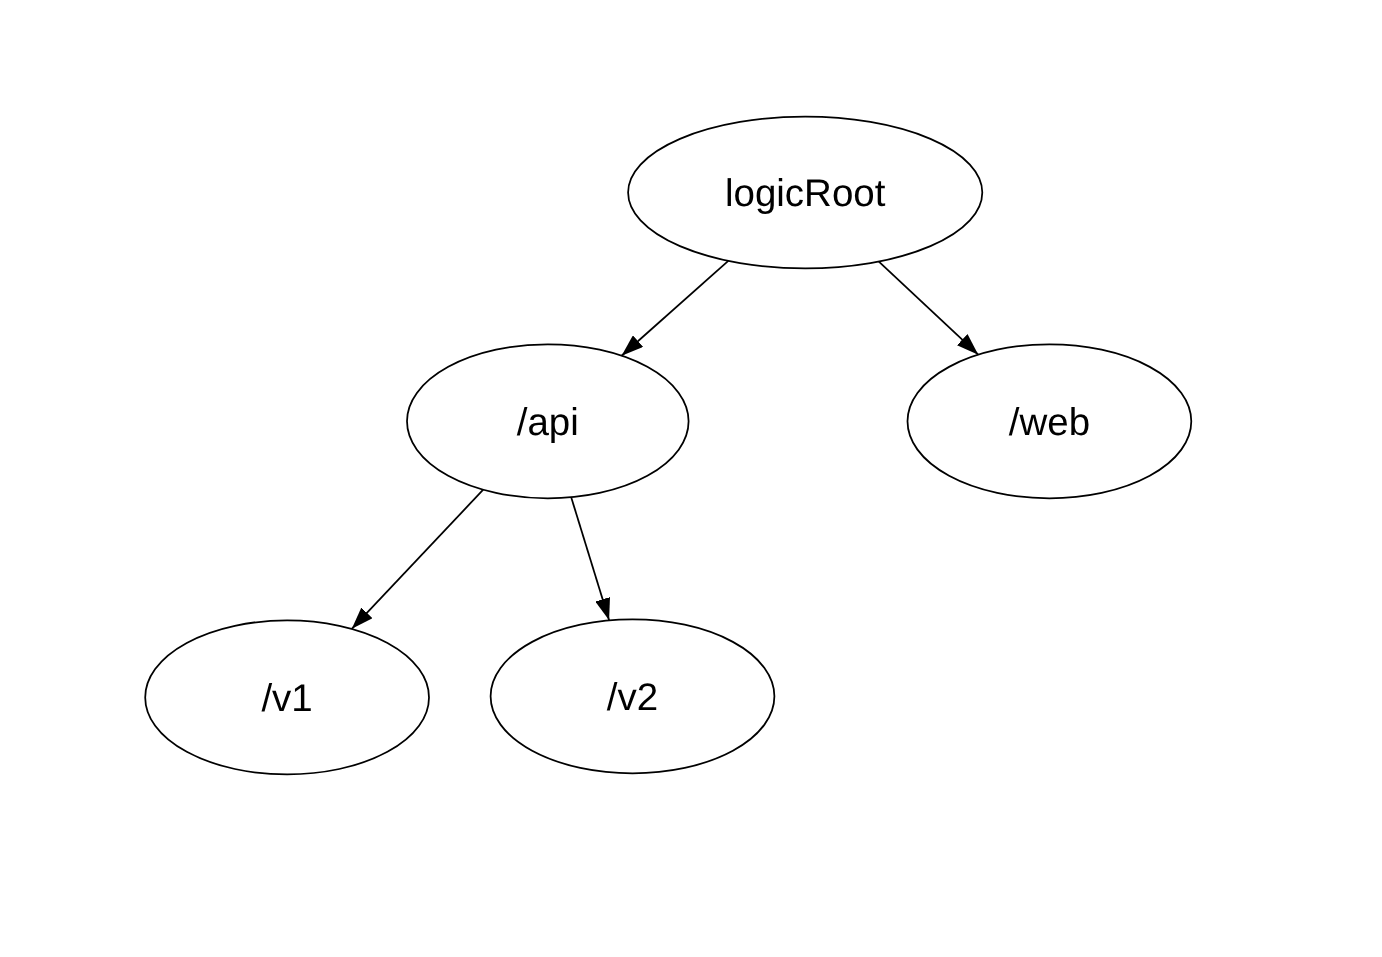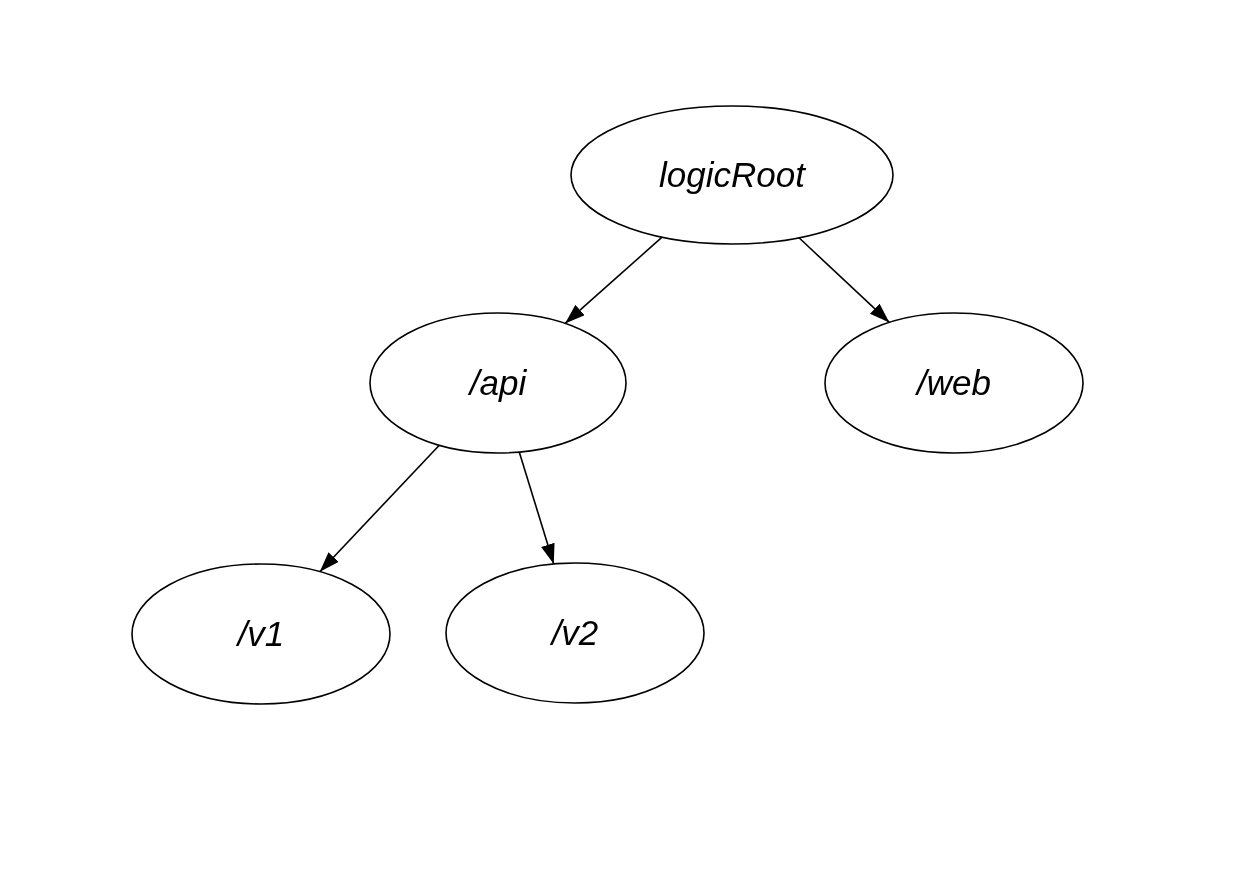--- a/index.html
+++ b/index.html
@@ -11,21 +11,20 @@
     width: 1256px;
     height: 870px;
     overflow: hidden;
     font-family: "Liberation Sans", sans-serif;
   }
   .canvas {
     position: relative;
     width: 1012px;
     height: 870px;
     background: #ffffff;
-    font-style: italic;
   }
   svg {
     display: block;
     width: 1256px;
     height: 870px;
   }
   .node-label {
     font-family: "Liberation Sans", sans-serif;
   }
 </style>

